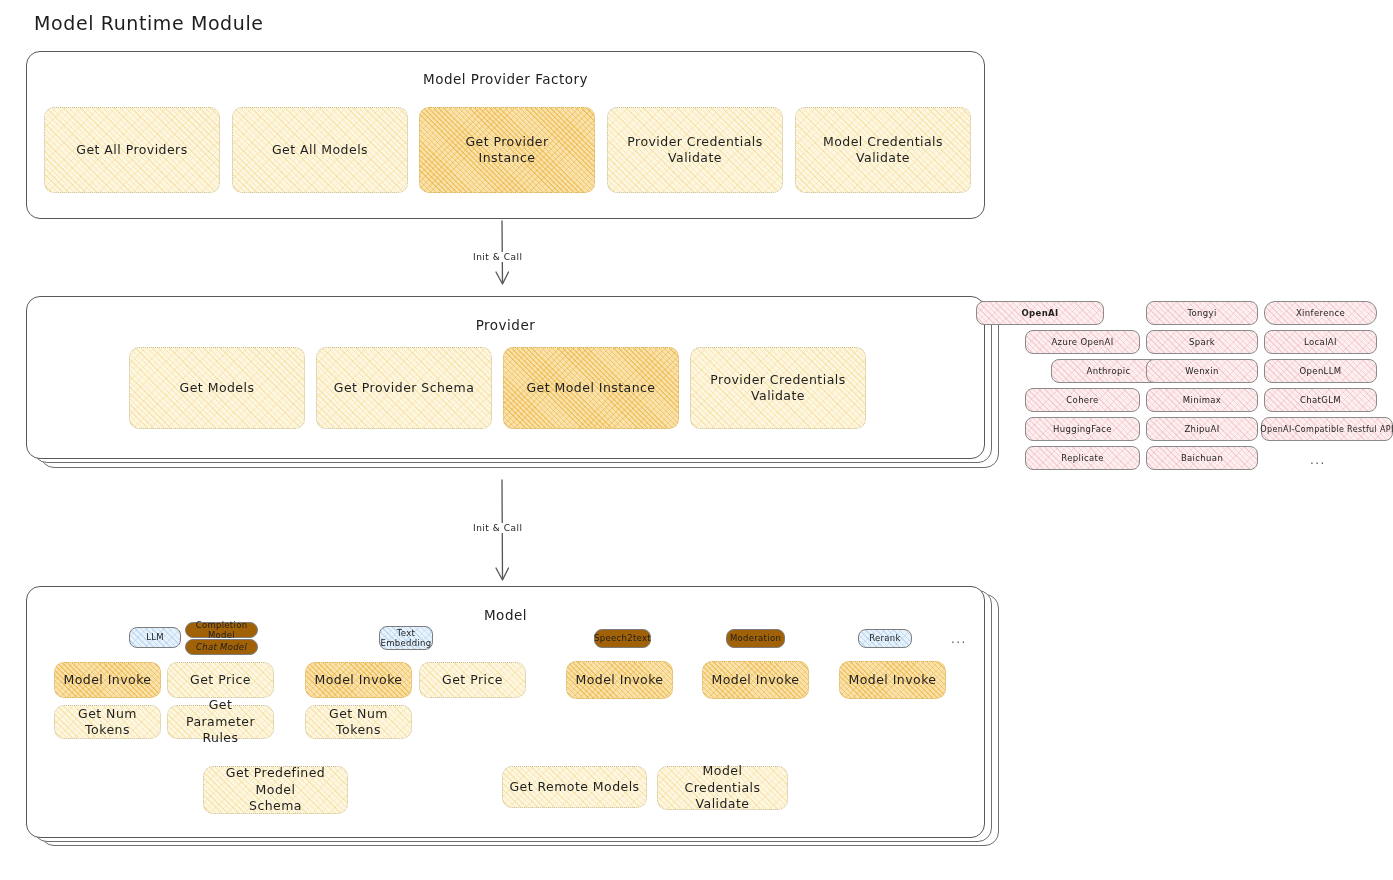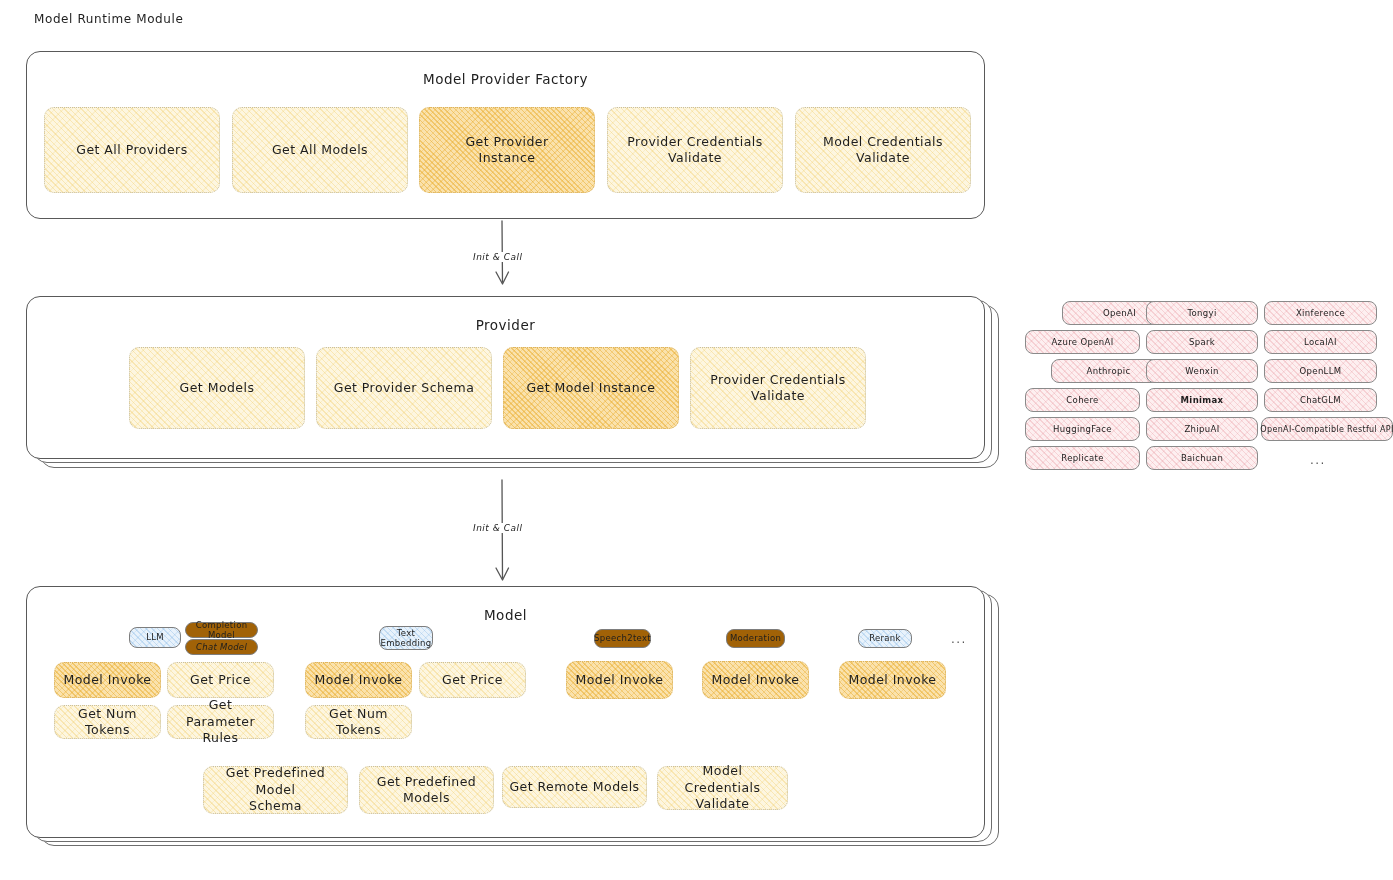--- a/index.html
+++ b/index.html
@@ -8,21 +8,21 @@
     width:1393px;height:880px;
     background:#ffffff;
     font-family:"DejaVu Sans","Liberation Sans",sans-serif;
     color:#1e1e1e;
     overflow:hidden;
     position:relative;
   }
   #canvas{position:absolute;left:0;top:0;width:1393px;height:880px;}
   .page-title{
     position:absolute;
-    font-size:12px;
+    font-size:19px;
     letter-spacing:.6px;
     color:#1e1e1e;
     white-space:nowrap;
   }
 
   
   .container{
     position:absolute;
     box-sizing:border-box;
     border:1.3px solid #595959;
@@ -136,21 +136,20 @@
     white-space:nowrap;
   }
   .arrow-label{
     position:absolute;
     font-size:9px;
     letter-spacing:.5px;
     color:#1e1e1e;
     white-space:nowrap;
     background:#fff;
     padding:0 3px;
-    font-style:italic;
   }
   svg.arrow{position:absolute;overflow:visible;}
 </style>
 </head>
 <body>
 
 <div id="canvas">
 
   <div class="page-title" style="left:34px;top:12px;">Model Runtime Module</div>
 
@@ -178,35 +177,35 @@
   <div class="container" style="left:26px;top:296px;width:959px;height:163px;">
     <div class="container-title" style="top:20px;">Provider</div>
   </div>
 
   <div class="box fill-cream" style="left:129px;top:347px;width:176px;height:82px;">Get Models</div>
   <div class="box fill-cream" style="left:316px;top:347px;width:176px;height:82px;">Get Provider Schema</div>
   <div class="box fill-amber" style="left:503px;top:347px;width:176px;height:82px;">Get Model Instance</div>
   <div class="box fill-cream" style="left:690px;top:347px;width:176px;height:82px;">Provider Credentials
 Validate</div>
 
-  <div class="prov-chip fill-rose" style="left:1062px;top:301px;width:115px;">OpenAI</div>
+  <div class="prov-chip fill-rose" style="left:976px;top:301px;width:128px;font-weight:bold;">OpenAI</div>
   <div class="prov-chip fill-rose" style="left:1025px;top:330px;width:115px;">Azure OpenAI</div>
   <div class="prov-chip fill-rose" style="left:1051px;top:359px;width:115px;">Anthropic</div>
   <div class="prov-chip fill-rose" style="left:1025px;top:388px;width:115px;">Cohere</div>
   <div class="prov-chip fill-rose" style="left:1025px;top:417px;width:115px;">HuggingFace</div>
   <div class="prov-chip fill-rose" style="left:1025px;top:446px;width:115px;">Replicate</div>
 
   <div class="prov-chip fill-rose" style="left:1146px;top:301px;width:112px;">Tongyi</div>
   <div class="prov-chip fill-rose" style="left:1146px;top:330px;width:112px;">Spark</div>
   <div class="prov-chip fill-rose" style="left:1146px;top:359px;width:112px;">Wenxin</div>
-  <div class="prov-chip fill-rose" style="left:1146px;top:388px;width:112px;font-weight:bold;">Minimax</div>
+  <div class="prov-chip fill-rose" style="left:1146px;top:388px;width:112px;">Minimax</div>
   <div class="prov-chip fill-rose" style="left:1146px;top:417px;width:112px;">ZhipuAI</div>
   <div class="prov-chip fill-rose" style="left:1146px;top:446px;width:112px;">Baichuan</div>
 
-  <div class="prov-chip fill-rose" style="left:1264px;top:301px;width:113px;">Xinference</div>
+  <div class="prov-chip fill-rose" style="left:1264px;top:301px;width:113px;border-radius:11px;">Xinference</div>
   <div class="prov-chip fill-rose" style="left:1264px;top:330px;width:113px;">LocalAI</div>
   <div class="prov-chip fill-rose" style="left:1264px;top:359px;width:113px;">OpenLLM</div>
   <div class="prov-chip fill-rose" style="left:1264px;top:388px;width:113px;">ChatGLM</div>
   <div class="prov-chip fill-rose" style="left:1261px;top:417px;width:132px;font-size:8px;">OpenAI-Compatible Restful API</div>
   <div class="ellipsis" style="left:1310px;top:453px;">...</div>
 
   <svg class="arrow" style="left:0;top:0;width:1393px;height:880px;">
     <path d="M502,480 L502.5,578" stroke="#555" stroke-width="1.3" fill="none" stroke-linecap="round"></path>
     <path d="M496,568 L502.5,580 L508.5,568" stroke="#555" stroke-width="1.3" fill="none" stroke-linecap="round" stroke-linejoin="round"></path>
   </svg>
@@ -242,19 +241,17 @@
   <div class="box fill-amber" style="left:305px;top:662px;width:107px;height:36px;">Model Invoke</div>
   <div class="box fill-cream" style="left:419px;top:662px;width:107px;height:36px;">Get Price</div>
   <div class="box fill-cream" style="left:305px;top:705px;width:107px;height:34px;">Get Num Tokens</div>
 
   <div class="box fill-amber" style="left:566px;top:661px;width:107px;height:38px;">Model Invoke</div>
   <div class="box fill-amber" style="left:702px;top:661px;width:107px;height:38px;">Model Invoke</div>
   <div class="box fill-amber" style="left:839px;top:661px;width:107px;height:38px;">Model Invoke</div>
 
   <div class="box fill-cream" style="left:203px;top:766px;width:145px;height:48px;">Get Predefined Model
 Schema</div>
-  <div class="box fill-cream" style="left:359px;top:766px;width:135px;height:48px;">Get Predefined
-Models</div>
   <div class="box fill-cream" style="left:502px;top:766px;width:145px;height:42px;">Get Remote Models</div>
   <div class="box fill-cream" style="left:657px;top:766px;width:131px;height:44px;">Model Credentials
 Validate</div>
 
 </div>
 
 </body></html>

